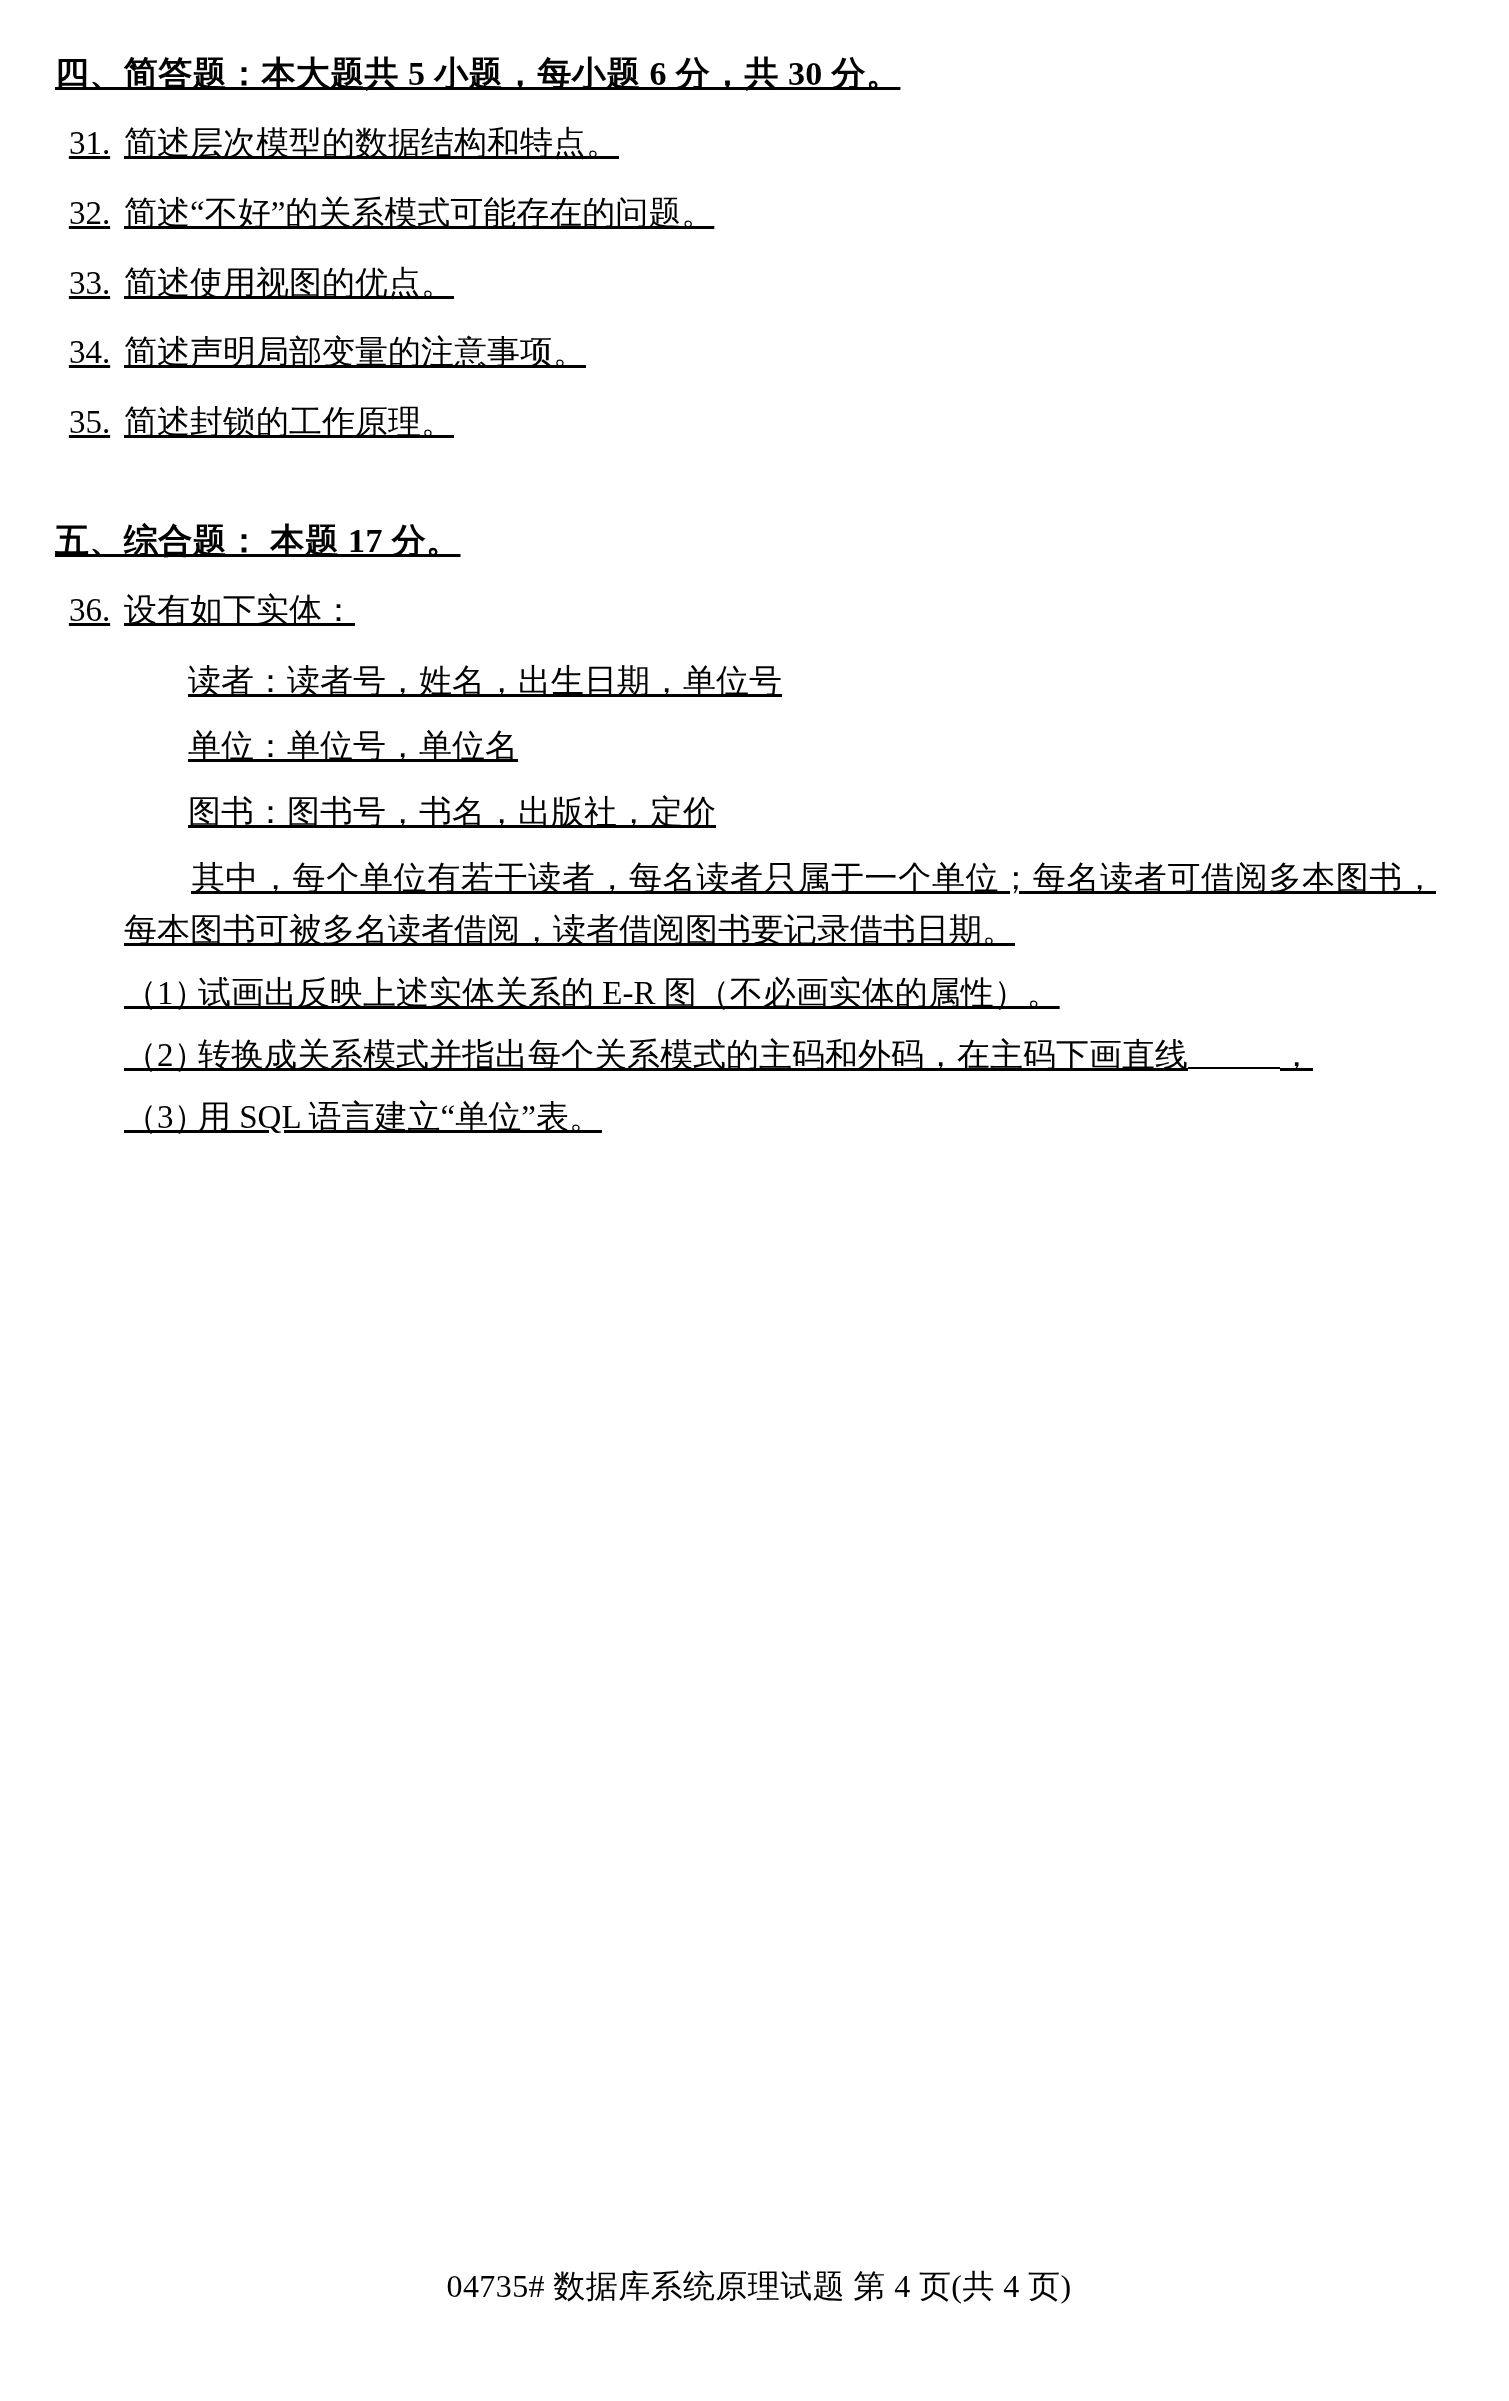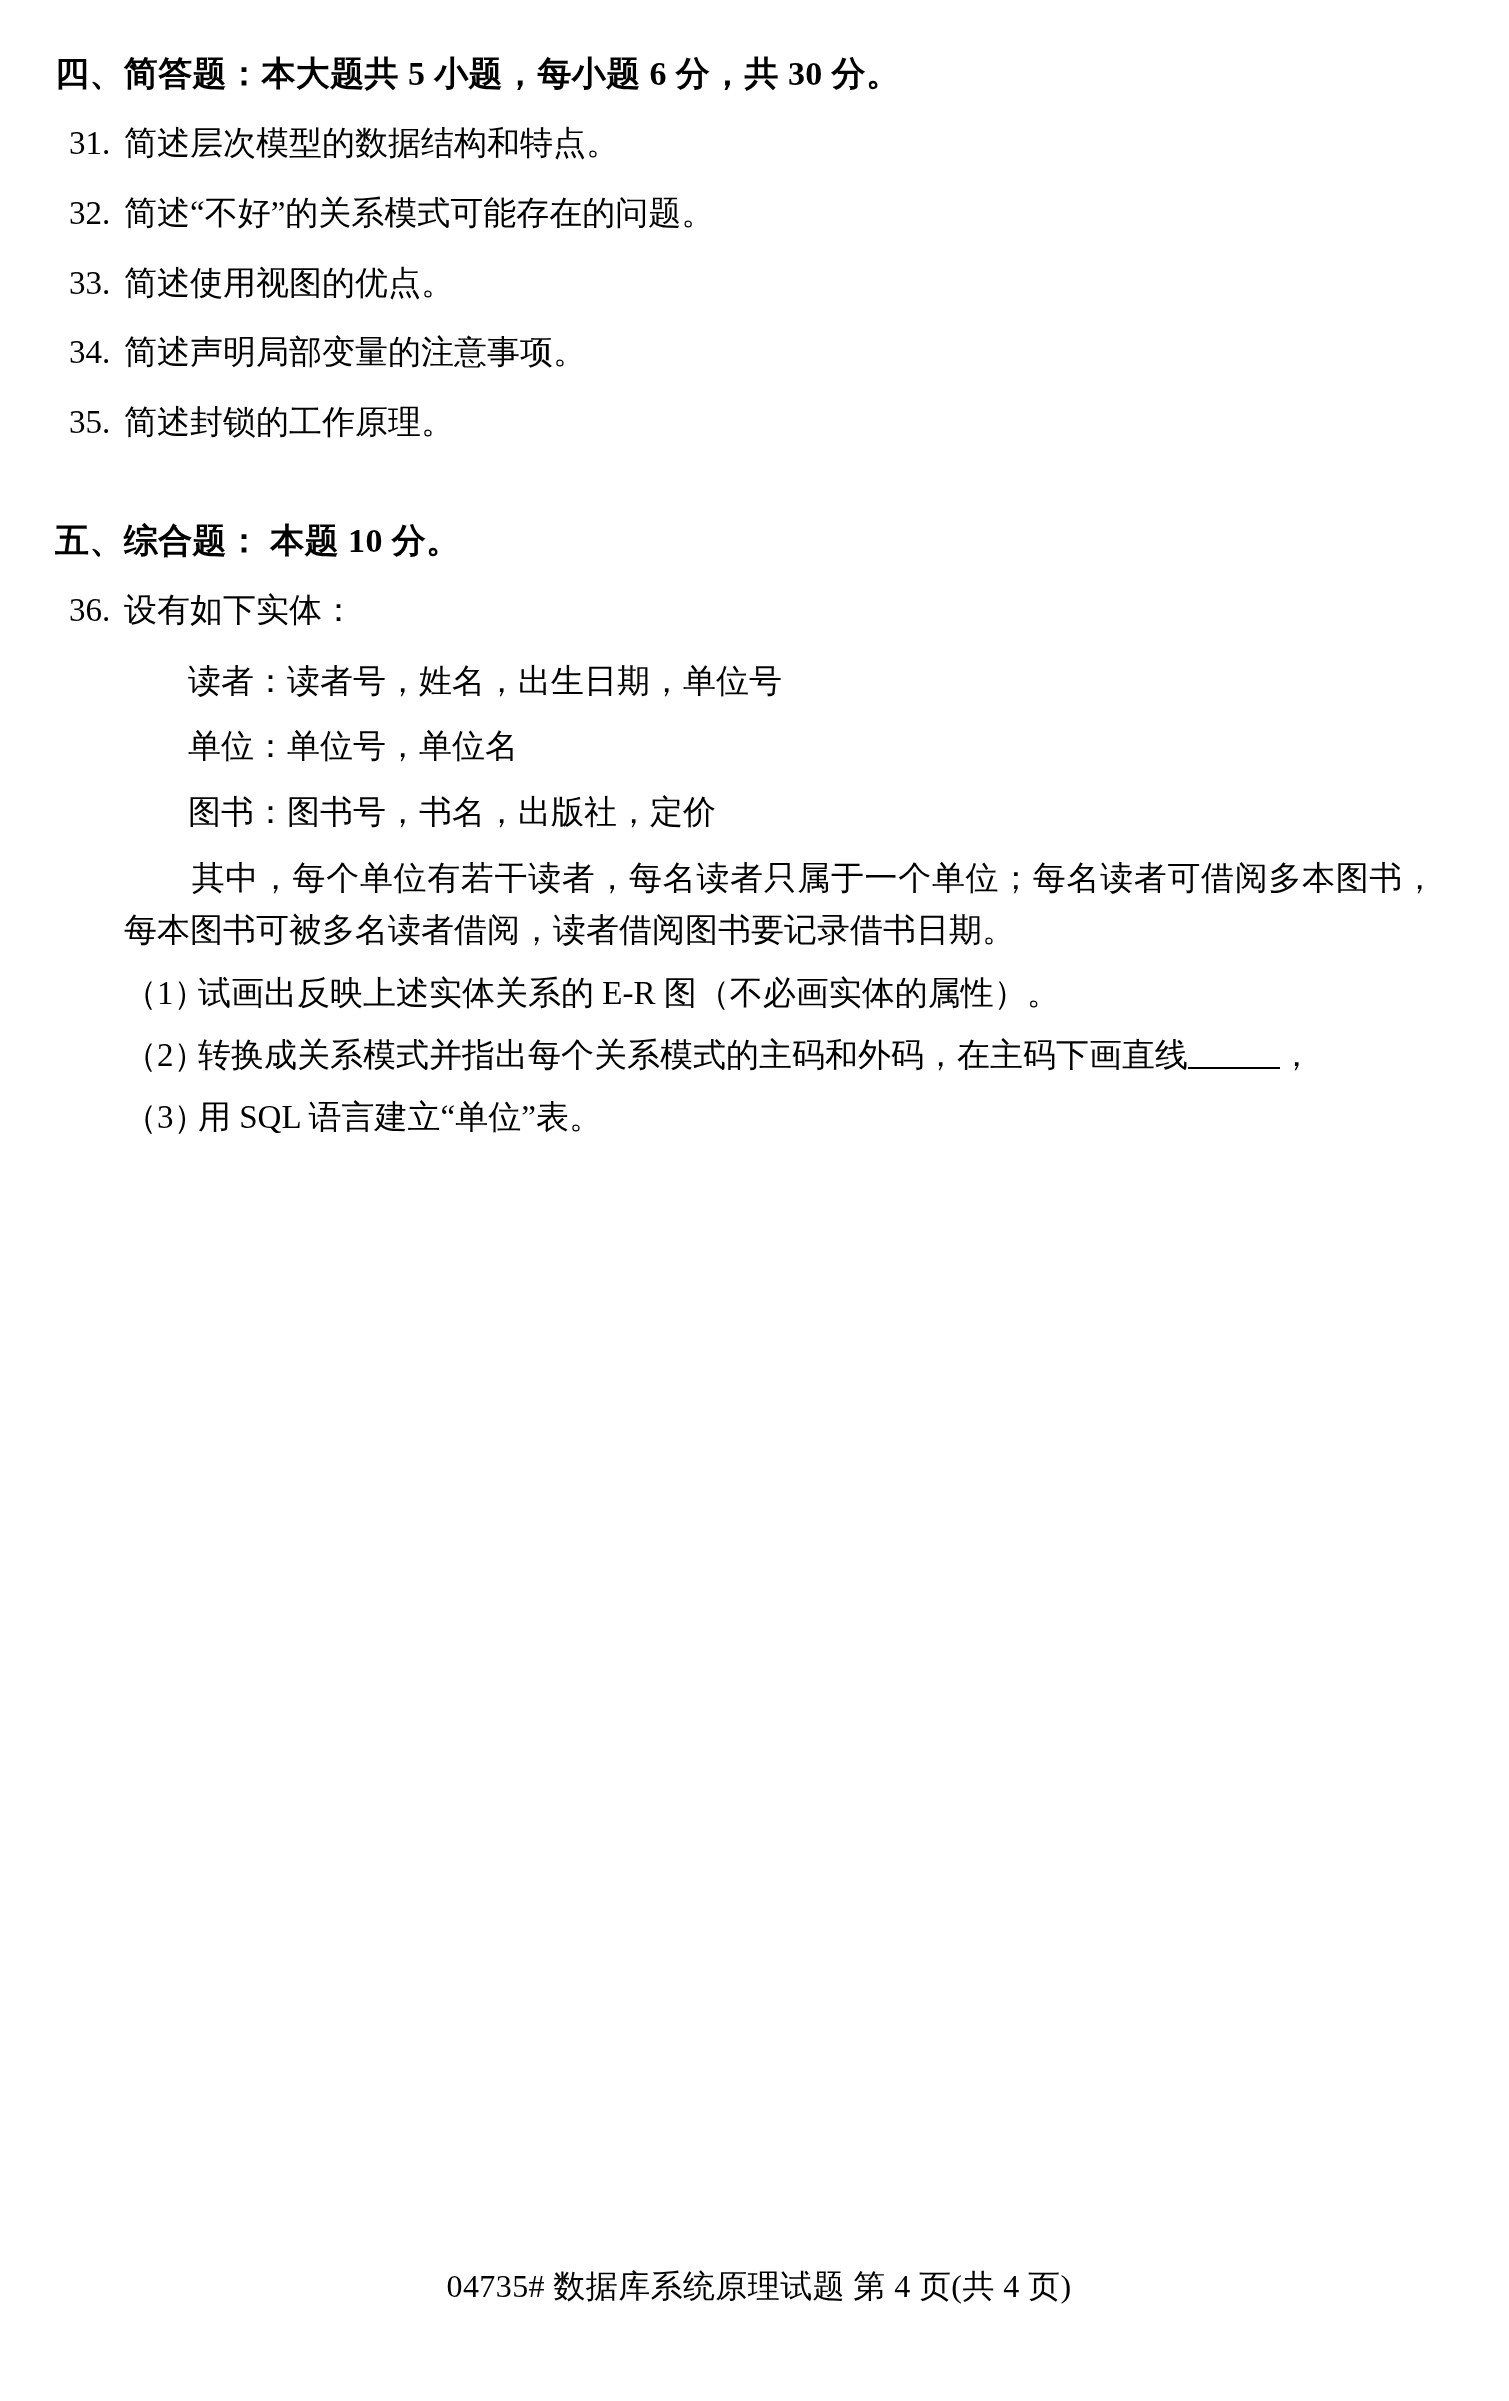--- a/index.html
+++ b/index.html
@@ -14,20 +14,21 @@
     color: #000000;
     position: relative;
     overflow: hidden;
   }
   .page {
     position: relative;
     width: 1510px;
     height: 2401px;
     box-sizing: border-box;
     padding: 51px 74px 0 55px;
+    text-decoration: underline;
   }
 
   
   .section-head {
     font-size: 34px;
     font-weight: bold;
     letter-spacing: 0.4px;
     margin: 0 0 23px 0;
     line-height: 1.35;
     white-space: pre;
@@ -136,21 +137,21 @@
     <span class="q-num">34.</span>
     <span class="q-text">简述声明局部变量的注意事项。</span>
   </div>
   <div class="q-row">
     <span class="q-num">35.</span>
     <span class="q-text">简述封锁的工作原理。</span>
   </div>
 
   <div class="gap-big"></div>
 
-  <div class="section-head">五、综合题： 本题 10 分。</div>
+  <div class="section-head">五、综合题： 本题 17 分。</div>
 
   <div class="q-row">
     <span class="q-num">36.</span>
     <span class="q-text">设有如下实体：</span>
   </div>
 
   <div class="indent-line">读者：读者号，姓名，出生日期，单位号</div>
   <div class="indent-line">单位：单位号，单位名</div>
   <div class="indent-line">图书：图书号，书名，出版社，定价</div>
 

